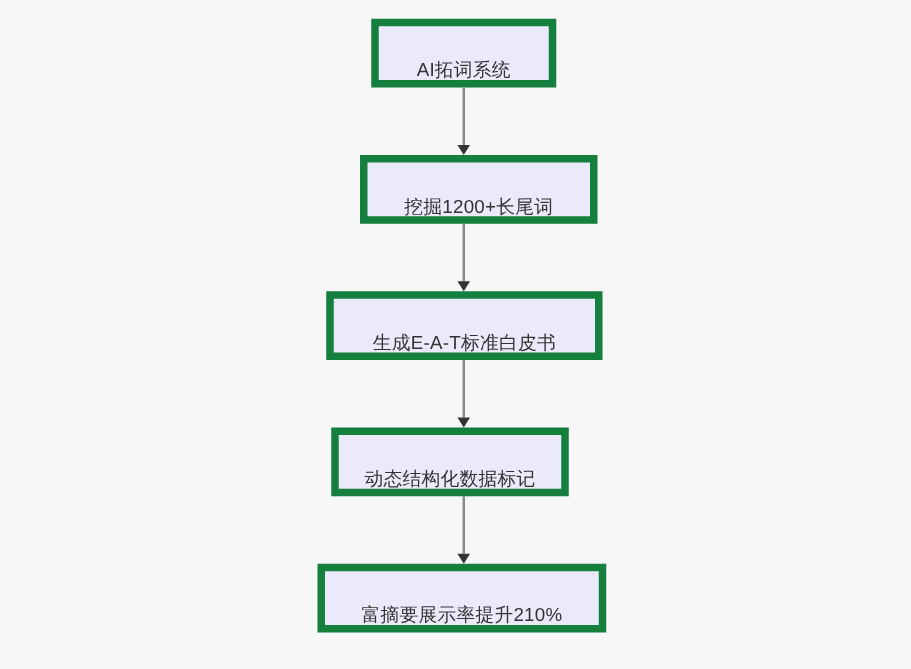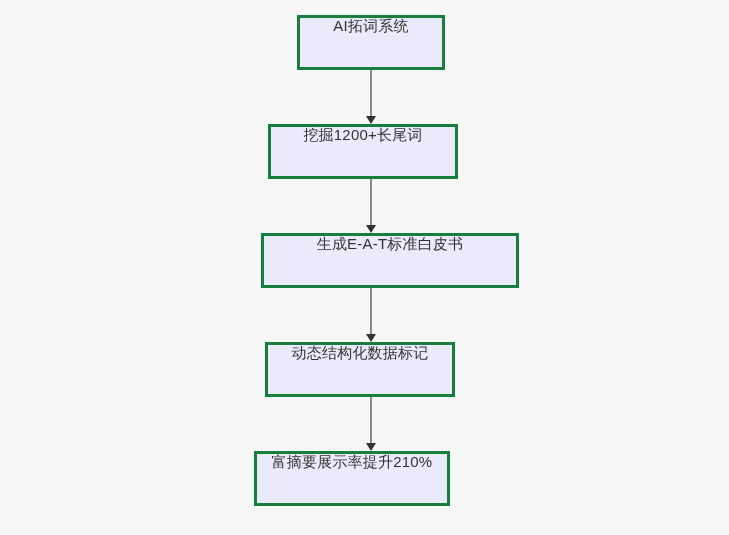--- a/index.html
+++ b/index.html
@@ -17,23 +17,23 @@
   #flowchart {
     position: relative;
     width: 729px;
     height: 535px;
   }
 
   .node {
     position: absolute;
     box-sizing: border-box;
     background: #ebeafb;
-    border: 3px solid #15803d;
+    border: 6px solid #15803d;
     display: flex;
-    align-items: flex-start;
+    align-items: flex-end;
     justify-content: center;
     height: 55px;
   }
 
   .node-label {
     color: #333333;
     font-size: 15px;
     line-height: 1;
     letter-spacing: 0.2px;
     white-space: nowrap;
@@ -72,44 +72,44 @@
 
   <div class="node" style="left:297px; top:15px; width:148px;">
     <span class="node-label">AI拓词系统</span>
   </div>
 
   <div class="edge" style="left:371px; top:70px; height:54px;">
     <div class="edge-line" style="height:46px;"></div>
     <div class="edge-arrow" style="top:46px;"></div>
   </div>
 
-  <div class="node" style="left:268px; top:124px; width:190px;">
+  <div class="node" style="left:288px; top:124px; width:190px;">
     <span class="node-label">挖掘1200+长尾词</span>
   </div>
 
   <div class="edge" style="left:371px; top:179px; height:54px;">
     <div class="edge-line" style="height:46px;"></div>
     <div class="edge-arrow" style="top:46px;"></div>
   </div>
 
-  <div class="node" style="left:261px; top:233px; width:258px;">
+  <div class="node" style="left:261px; top:233px; width:221px;">
     <span class="node-label">生成E-A-T标准白皮书</span>
   </div>
 
   <div class="edge" style="left:371px; top:288px; height:54px;">
     <div class="edge-line" style="height:46px;"></div>
     <div class="edge-arrow" style="top:46px;"></div>
   </div>
 
   <div class="node" style="left:265px; top:342px; width:190px;">
     <span class="node-label">动态结构化数据标记</span>
   </div>
 
   <div class="edge" style="left:371px; top:397px; height:54px;">
     <div class="edge-line" style="height:46px;"></div>
     <div class="edge-arrow" style="top:46px;"></div>
   </div>
 
-  <div class="node" style="left:254px; top:451px; width:196px;">
+  <div class="node" style="left:254px; top:451px; width:231px;">
     <span class="node-label">富摘要展示率提升210%</span>
   </div>
 
 </div>
 
 </body></html>

